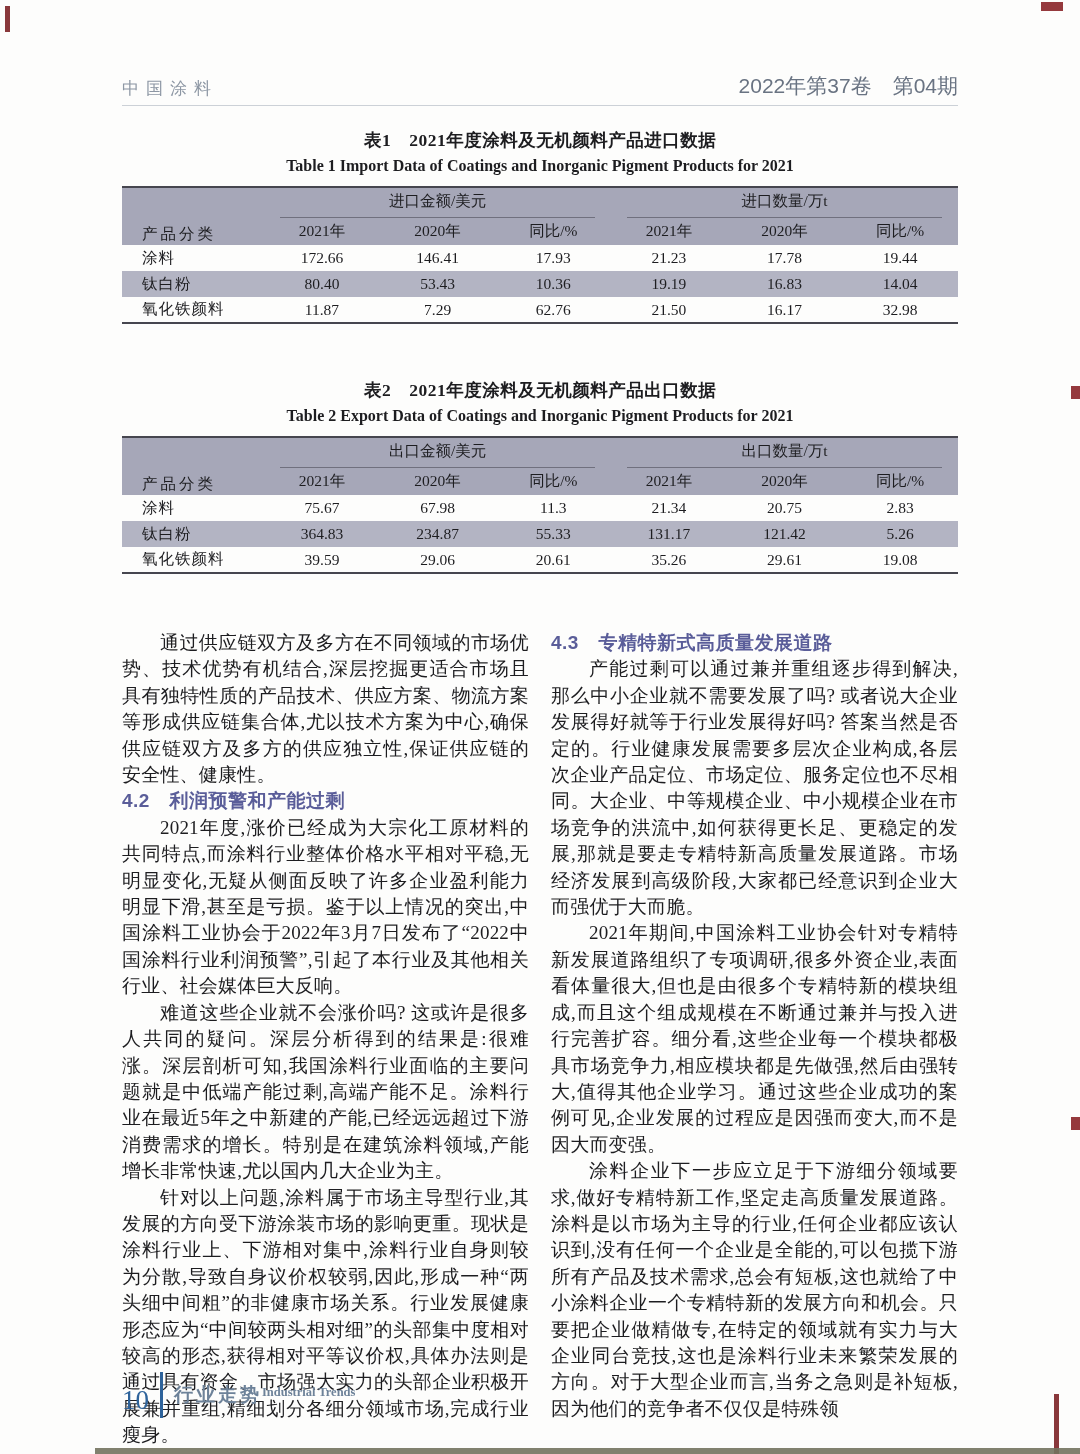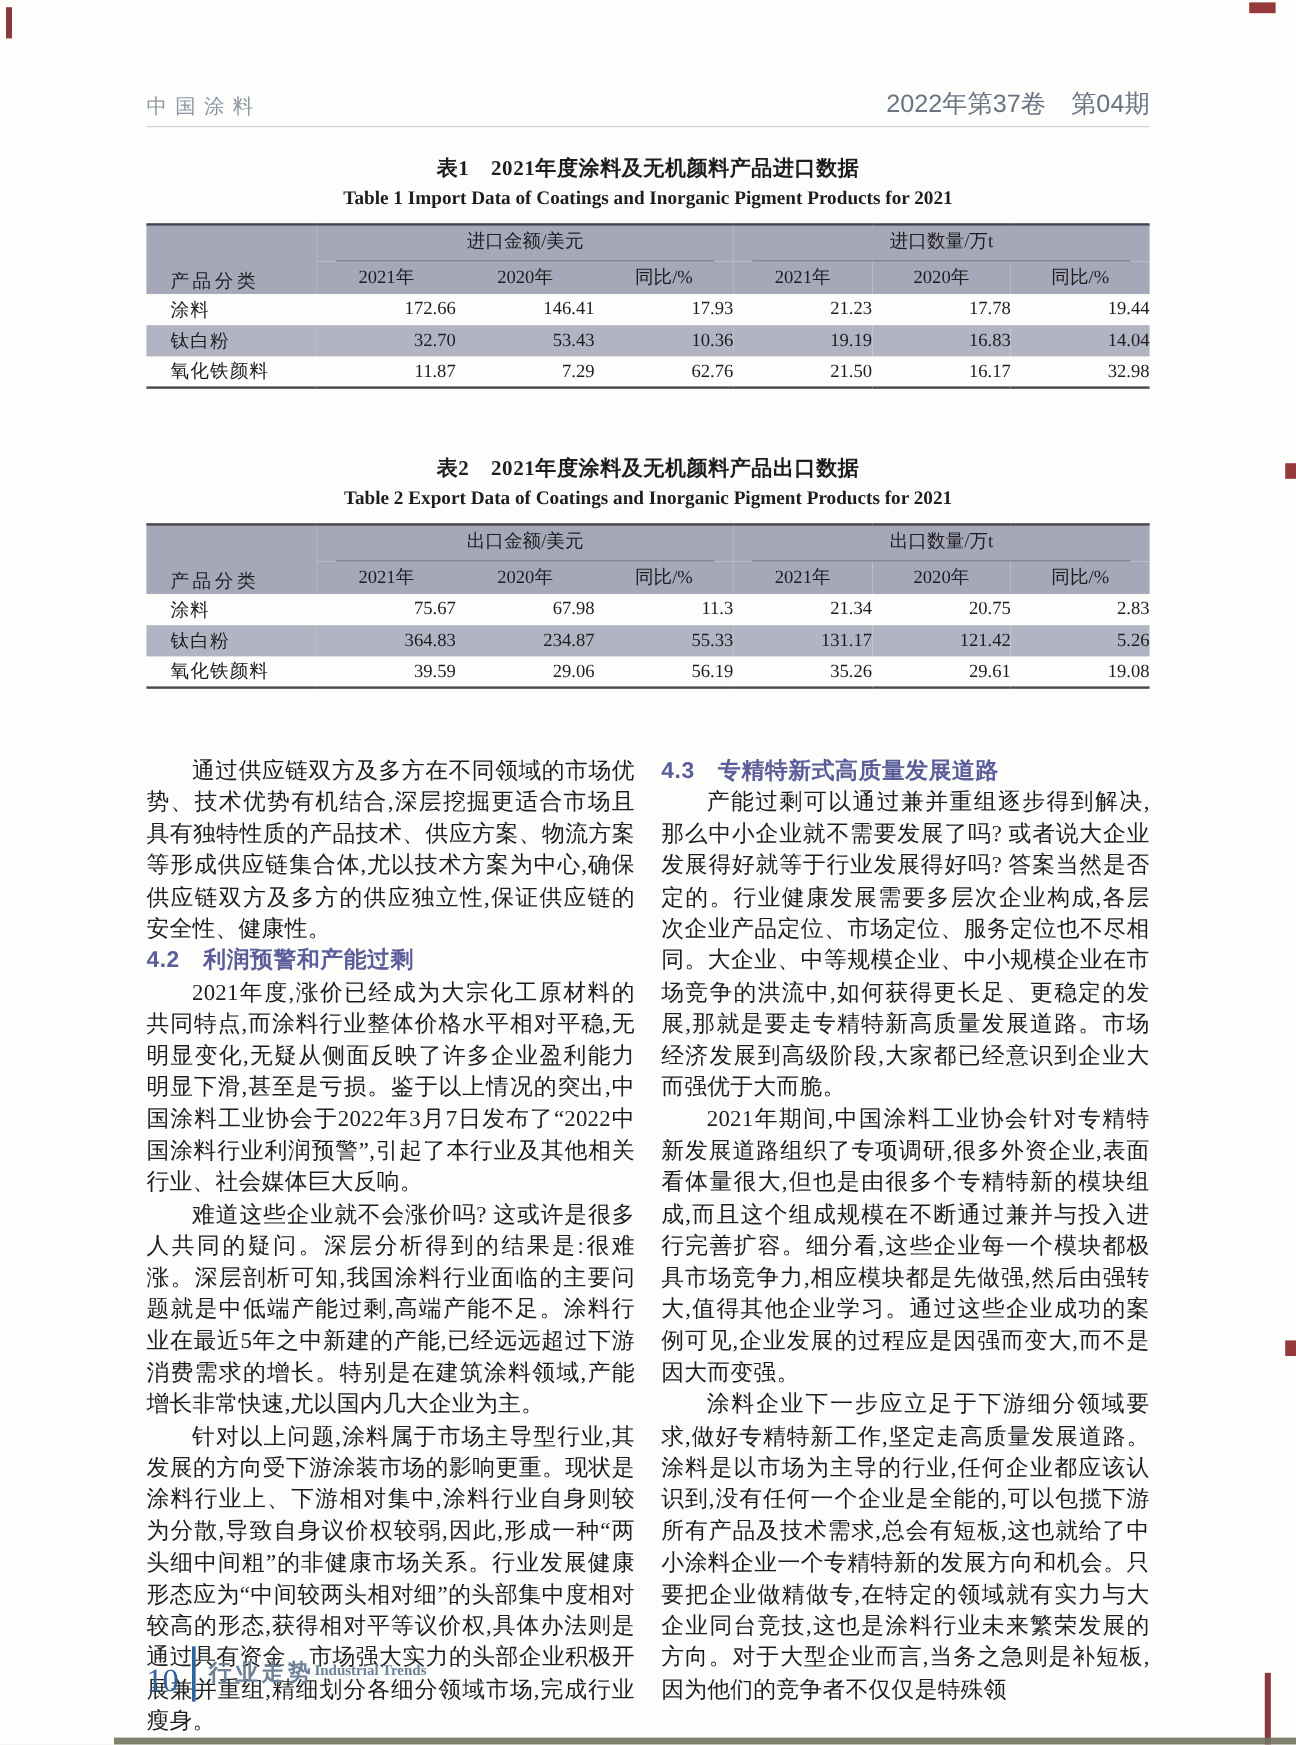--- a/index.html
+++ b/index.html
@@ -78,21 +78,21 @@
   }
   .group-inner {
     display: block;
     text-align: center;
     padding-bottom: 5px;
     margin: 0 16px;
     border-bottom: 1px solid #70707e;
   }
   tbody td {
     height: 26px;
-    text-align: right;
+    text-align: center;
     padding: 0;
   }
   tbody td.prod { text-align: left; padding-left: 20px; letter-spacing: 1px; }
   tbody tr.zebra { background: #b3b4c3; }
 
   
   .columns {
     display: flex;
     gap: 22px;
     margin-top: 56px;
@@ -220,21 +220,21 @@
             <td class="prod">涂料</td>
             <td>172.66</td>
             <td>146.41</td>
             <td>17.93</td>
             <td>21.23</td>
             <td>17.78</td>
             <td>19.44</td>
           </tr>
           <tr class="zebra">
             <td class="prod">钛白粉</td>
-            <td>32.70</td>
+            <td>80.40</td>
             <td>53.43</td>
             <td>10.36</td>
             <td>19.19</td>
             <td>16.83</td>
             <td>14.04</td>
           </tr>
           <tr>
             <td class="prod">氧化铁颜料</td>
             <td>11.87</td>
             <td>7.29</td>
@@ -295,21 +295,21 @@
             <td>234.87</td>
             <td>55.33</td>
             <td>131.17</td>
             <td>121.42</td>
             <td>5.26</td>
           </tr>
           <tr>
             <td class="prod">氧化铁颜料</td>
             <td>39.59</td>
             <td>29.06</td>
-            <td>56.19</td>
+            <td>20.61</td>
             <td>35.26</td>
             <td>29.61</td>
             <td>19.08</td>
           </tr>
         </tbody>
       </table>
     </div>
 
     <div class="columns">
       <div class="col">

